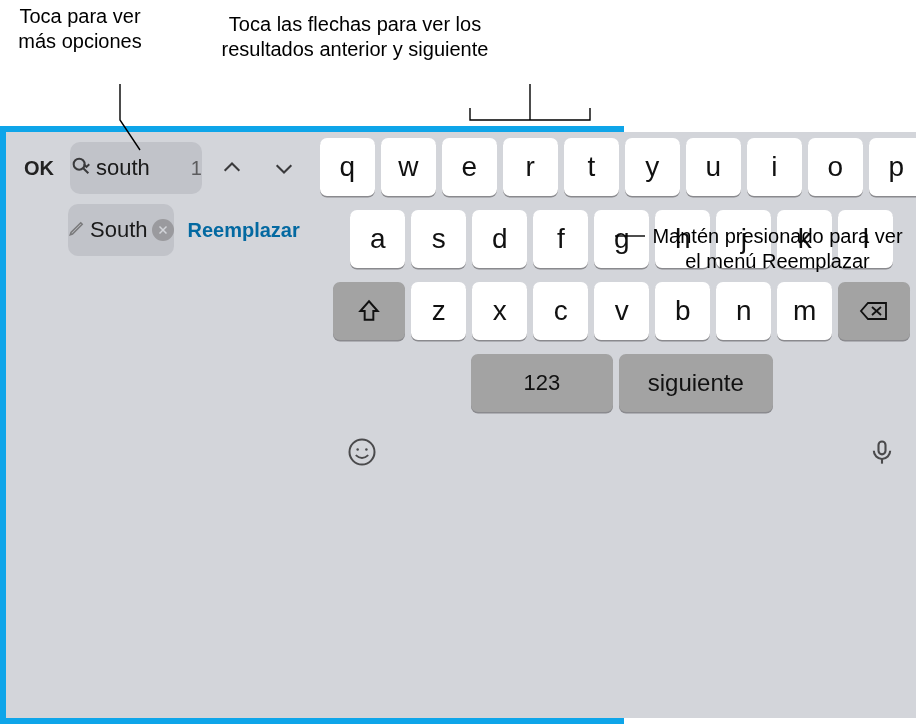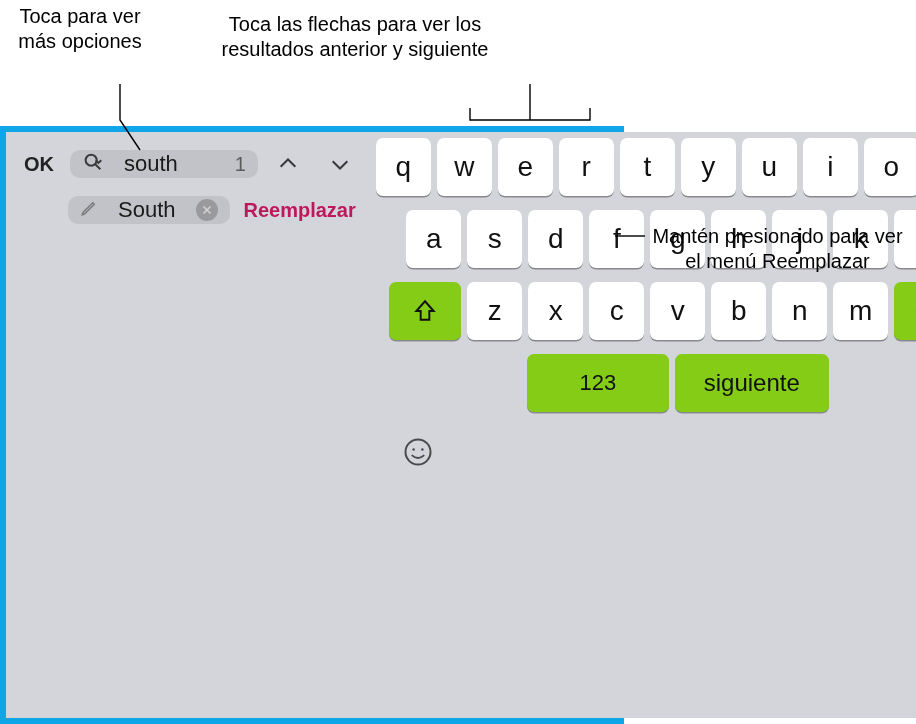--- a/index.html
+++ b/index.html
@@ -60,23 +60,23 @@
     color: #222;
     background: transparent;
     border: none;
   }
   .field {
     flex: 1;
     background: #c1c3c9;
     border-radius: 10px;
     display: flex;
     align-items: center;
-    padding: 6px 12px;
-    height: 28px;
-    gap: 20px;
+    padding: 6px 0;
+    height: 52px;
+    gap: 4px;
   }
   .field .text {
     flex: 1;
     font-size: 22px;
     color: #1a1a1a;
   }
   .field .count {
     font-size: 20px;
     color: #5c5c5e;
   }
@@ -85,21 +85,21 @@
     height: 44px;
     background: transparent;
     border: none;
     display: flex;
     align-items: center;
     justify-content: center;
   }
   .replace-btn {
     font-size: 20px;
     font-weight: 600;
-    color: #be185d;
+    color: #0369a1;
     background: transparent;
     border: none;
     padding: 0 6px;
   }
   .left-spacer { width: 44px; }
 
   .icon-svg { width: 22px; height: 22px; stroke: #3a3a3c; fill: none; stroke-width: 2.2; }
   .icon-svg-sm { width: 18px; height: 18px; stroke: #7a7a7c; fill: none; stroke-width: 2; }
   .clear-circle {
     width: 22px; height: 22px; border-radius: 50%;
@@ -128,21 +128,21 @@
     box-shadow: 0 1.5px 0 #8a8a8e;
     width: 55px;
     height: 58px;
     display: flex;
     align-items: center;
     justify-content: center;
     font-size: 28px;
     color: #111;
   }
   .key-special {
-    background: #84cc16;
+    background: #a3a3a3;
     font-size: 20px;
     text-align: right;
   }
   .key-shift, .key-back { width: 72px; }
   .key-123 { width: 142px; font-size: 22px; }
   .key-space { flex: 1; font-size: 22px; }
   .key-next { width: 154px; font-size: 24px; }
 
   .bottom-row {
     display: flex;

